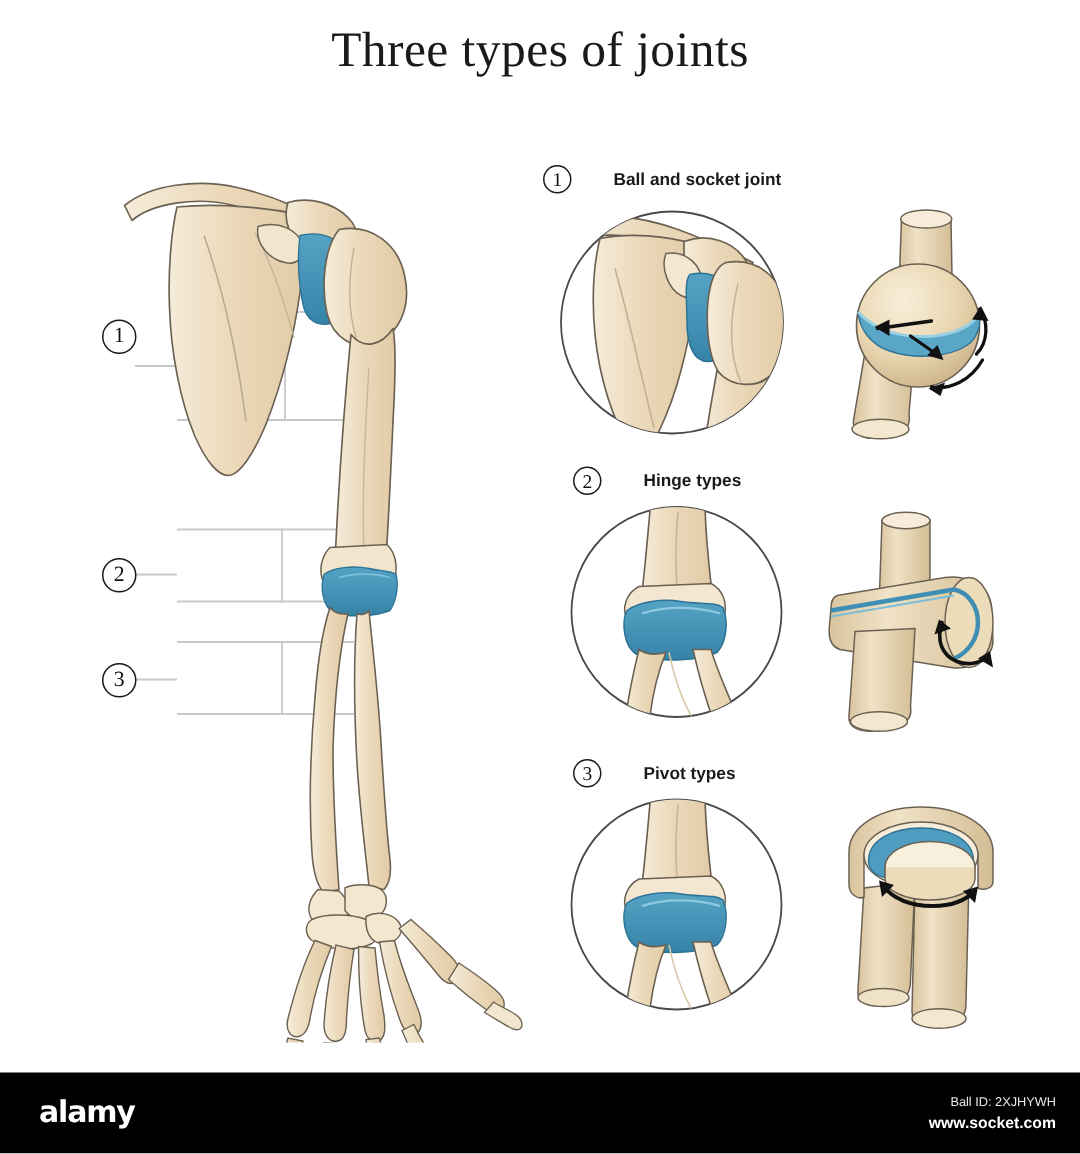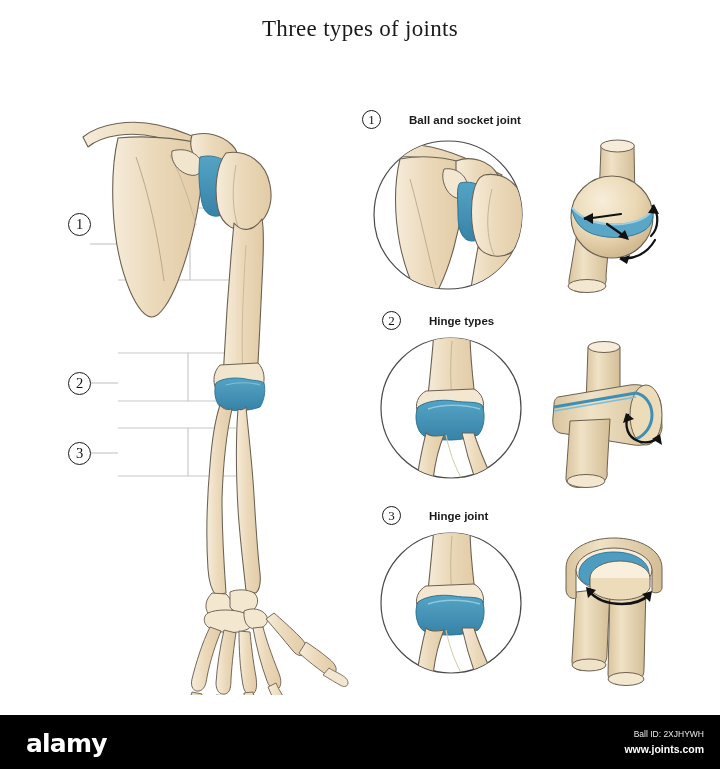--- a/index.html
+++ b/index.html
@@ -21,21 +21,21 @@
     height: 715px;
     background: #ffffff;
   }
   #title {
     position: absolute;
     left: 0;
     top: 16px;
     width: 720px;
     text-align: center;
     font-family: "Liberation Serif", serif;
-    font-size: 23px;
+    font-size: 33px;
     font-weight: 400;
     color: #1a1a1a;
     letter-spacing: 0.3px;
   }
   .section-label {
     position: absolute;
     font-family: "Liberation Sans", sans-serif;
     font-size: 11.5px;
     font-weight: bold;
     color: #1a1a1a;
@@ -72,21 +72,21 @@
     width: 720px;
     height: 54px;
     background: #000000;
   }
   #alamy-logo {
     position: absolute;
     left: 26px;
     top: 14px;
     color: #ffffff;
     font-family: "DejaVu Sans", sans-serif;
-    font-size: 25px;
+    font-size: 20px;
     font-weight: bold;
     letter-spacing: -0.8px;
   }
   #image-id {
     position: absolute;
     right: 16px;
     top: 14px;
     color: #e8e8e8;
     font-size: 8.5px;
     text-align: right;
@@ -341,21 +341,21 @@
     <g stroke="#111111" stroke-width="2.4" fill="none" stroke-linecap="round">
       <path d="M76 80 C72 92 76 102 86 106 C94 109 102 107 107 102"></path>
     </g>
     <g fill="#111111">
       <path d="M74 78 L82 84 L71 88 Z"></path>
       <path d="M108 99 L110 110 L100 104 Z"></path>
     </g>
   </svg>
 
   <div class="badge" style="left:382px; top:506px;">3</div>
-  <div class="section-label" style="left:409px; top:510px;">Hinge joint</div>
+  <div class="section-label" style="left:409px; top:510px;">Pivot types</div>
 
   <svg style="position:absolute;left:376px;top:528px;" width="150" height="150" viewBox="0 0 150 150">
     <defs>
       <clipPath id="clip3">
           <circle cx="75" cy="75" r="70"></circle>
         </clipPath>
     </defs>
     <circle cx="75" cy="75" r="70" fill="#ffffff" stroke="#4a4a4a" stroke-width="1.2"></circle>
     <g clip-path="url(#clip3)">
       <path d="M58 0 C56 22 54 46 52 62 C50 72 54 80 62 84 L96 84 C100 76 100 66 98 56
@@ -397,14 +397,14 @@
       <path d="M34 59 L44 62 L36 70 Z"></path>
       <path d="M100 63 L98 74 L90 66 Z"></path>
     </g>
   </svg>
 
 </div>
 
 <div id="footer">
   <div id="alamy-logo">alamy</div>
   <div id="image-id">Ball ID: 2XJHYWH</div>
-  <div id="footer-url">www.joints.com</div>
+  <div id="footer-url">www.socket.com</div>
 </div>
 
 </body></html>

